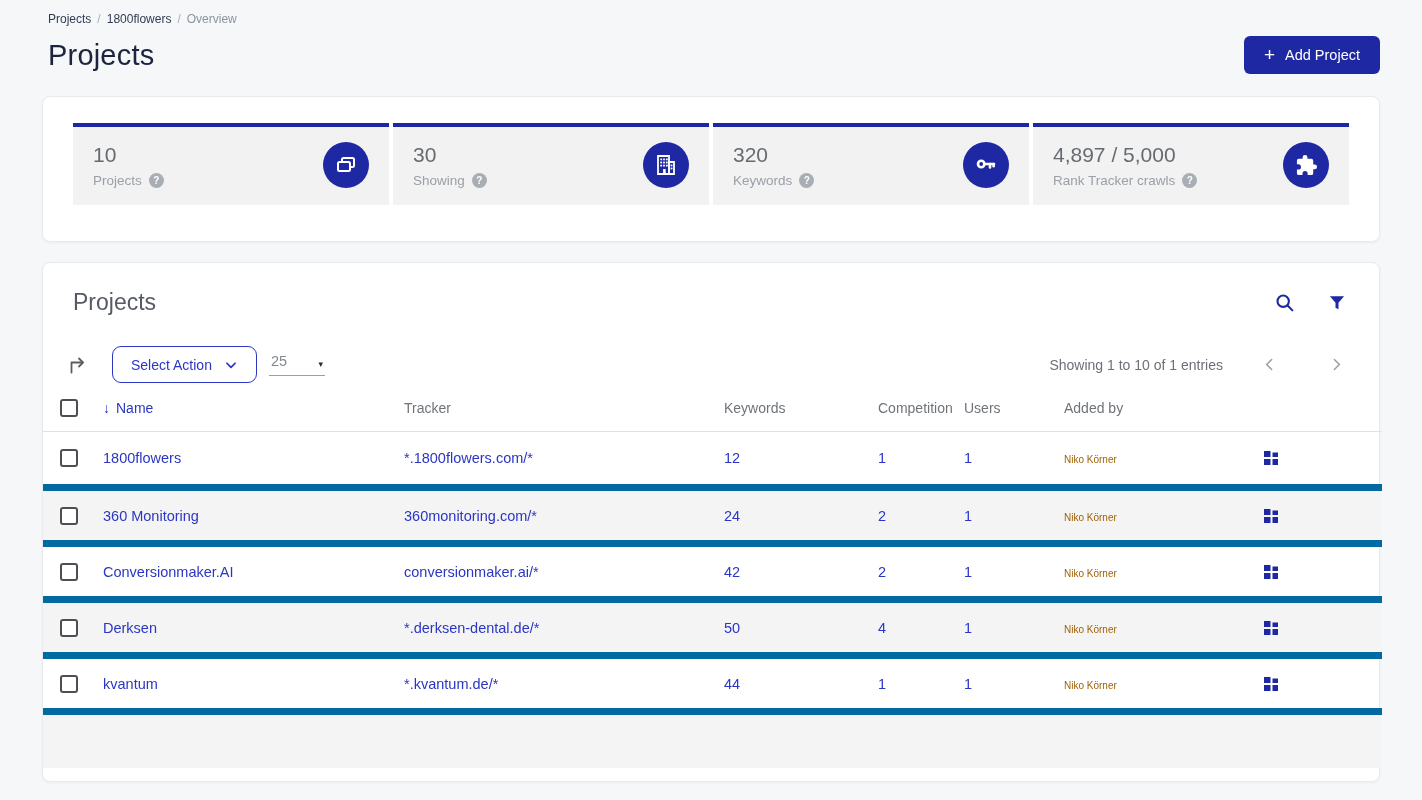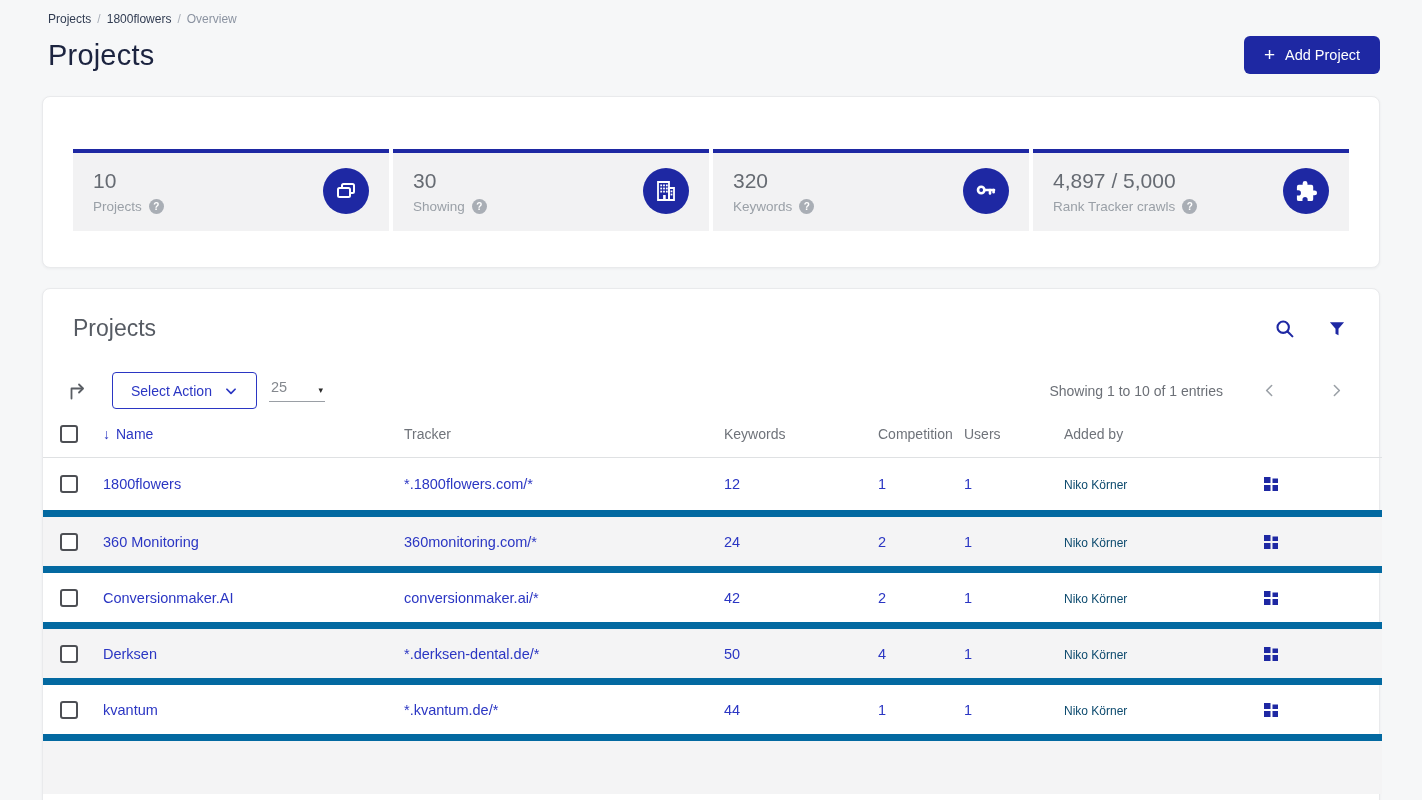--- a/index.html
+++ b/index.html
@@ -28,21 +28,21 @@
   .add-project-btn .plus { font-size:19px; font-weight:400; line-height:1; margin-top:-2px; }
 
   
   .card {
     background:#fff; border:1px solid #e9eaec; border-radius:8px;
     box-shadow:0 1px 3px rgba(20,30,60,.05);
   }
   .card-stats { margin-top:22px; padding:26px 30px 36px 30px; }
   .section-title { font-size:23px; font-weight:400; color:#565b63; }
 
-  .stats-row { display:flex; gap:4px; margin-top:26px; }
+  .stats-row { display:flex; gap:4px; }
   .stat-tile {
     flex:1; background:#f2f2f3; border-top:4px solid #1e28a3;
     padding:15px 20px 17px 20px;
     display:flex; justify-content:space-between; align-items:center;
   }
   .stat-value { font-size:21px; color:#666b72; }
   .stat-label-row { display:flex; align-items:center; gap:7px; margin-top:6px; }
   .stat-label { font-size:13.5px; color:#9aa0a7; }
   .help-badge {
     width:15px; height:15px; border-radius:50%; background:#a9aeb5; color:#fff;
@@ -55,21 +55,21 @@
 
   
   .card-table { margin-top:20px; padding:26px 0 0 0; min-height:520px; }
   .table-card-head { display:flex; justify-content:space-between; align-items:center; padding:0 32px 0 30px; }
   .head-icons { display:flex; align-items:center; gap:32px; }
   .icon-btn { background:none; border:none; cursor:pointer; padding:0; display:flex; }
 
   .toolbar { display:flex; align-items:center; margin:30px 30px 0 23px; }
   .export-btn { background:none; border:none; cursor:pointer; padding:0; display:flex; }
   .select-action-btn {
-    margin-left:22px; background:#fff; border:1.5px solid #2b36c3; border-radius:4px;
+    margin-left:22px; background:#fff; border:1.5px solid #2b36c3; border-radius:9px;
     color:#2b36c3; font-size:14px; font-weight:500; font-family:inherit;
     height:37px; padding:0 18px; display:flex; align-items:center; gap:12px; cursor:pointer;
   }
   .page-size {
     margin-left:12px; width:56px; border-bottom:1px solid #9a9fa5;
     display:flex; justify-content:space-between; align-items:flex-end;
     padding:0 2px 6px 2px; font-size:14.5px; color:#84888e; cursor:pointer;
   }
   .page-size .caret { font-size:9px; color:#2b2b2b; }
   .toolbar-spacer { flex:1; }
@@ -94,21 +94,21 @@
   .col-users { width:100px; }
   .col-added { width:199px; }
   .col-actions { width:119px; }
   td.check-cell, th.check-cell { padding-left:17px; }
   .checkbox {
     width:18px; height:18px; border:2px solid #4d4f54; border-radius:3px; background:#fff; cursor:pointer; display:block;
   }
   .sort-header { color:#2b36c3; font-weight:500; display:flex; align-items:center; gap:6px; cursor:pointer; }
   .sort-arrow { font-size:14px; }
   a.cell-link { color:#2b36c3; text-decoration:none; font-size:14.5px; font-weight:500; }
-  .added-by { color:#0c4a6e; font-size:12px; }
+  .added-by { color:#a16207; font-size:10px; }
   .grid-btn { background:none; border:none; cursor:pointer; padding:0; display:flex; }
   .partial-row { height:56px; }
 </style>
 </head>
 <body>
 
 <div class="page">
 
   <div class="breadcrumb">
     <span class="crumb-dark">Projects</span><span class="sep">/</span><span class="crumb-dark">1800flowers</span><span class="sep">/</span><span class="crumb-light">Overview</span>

